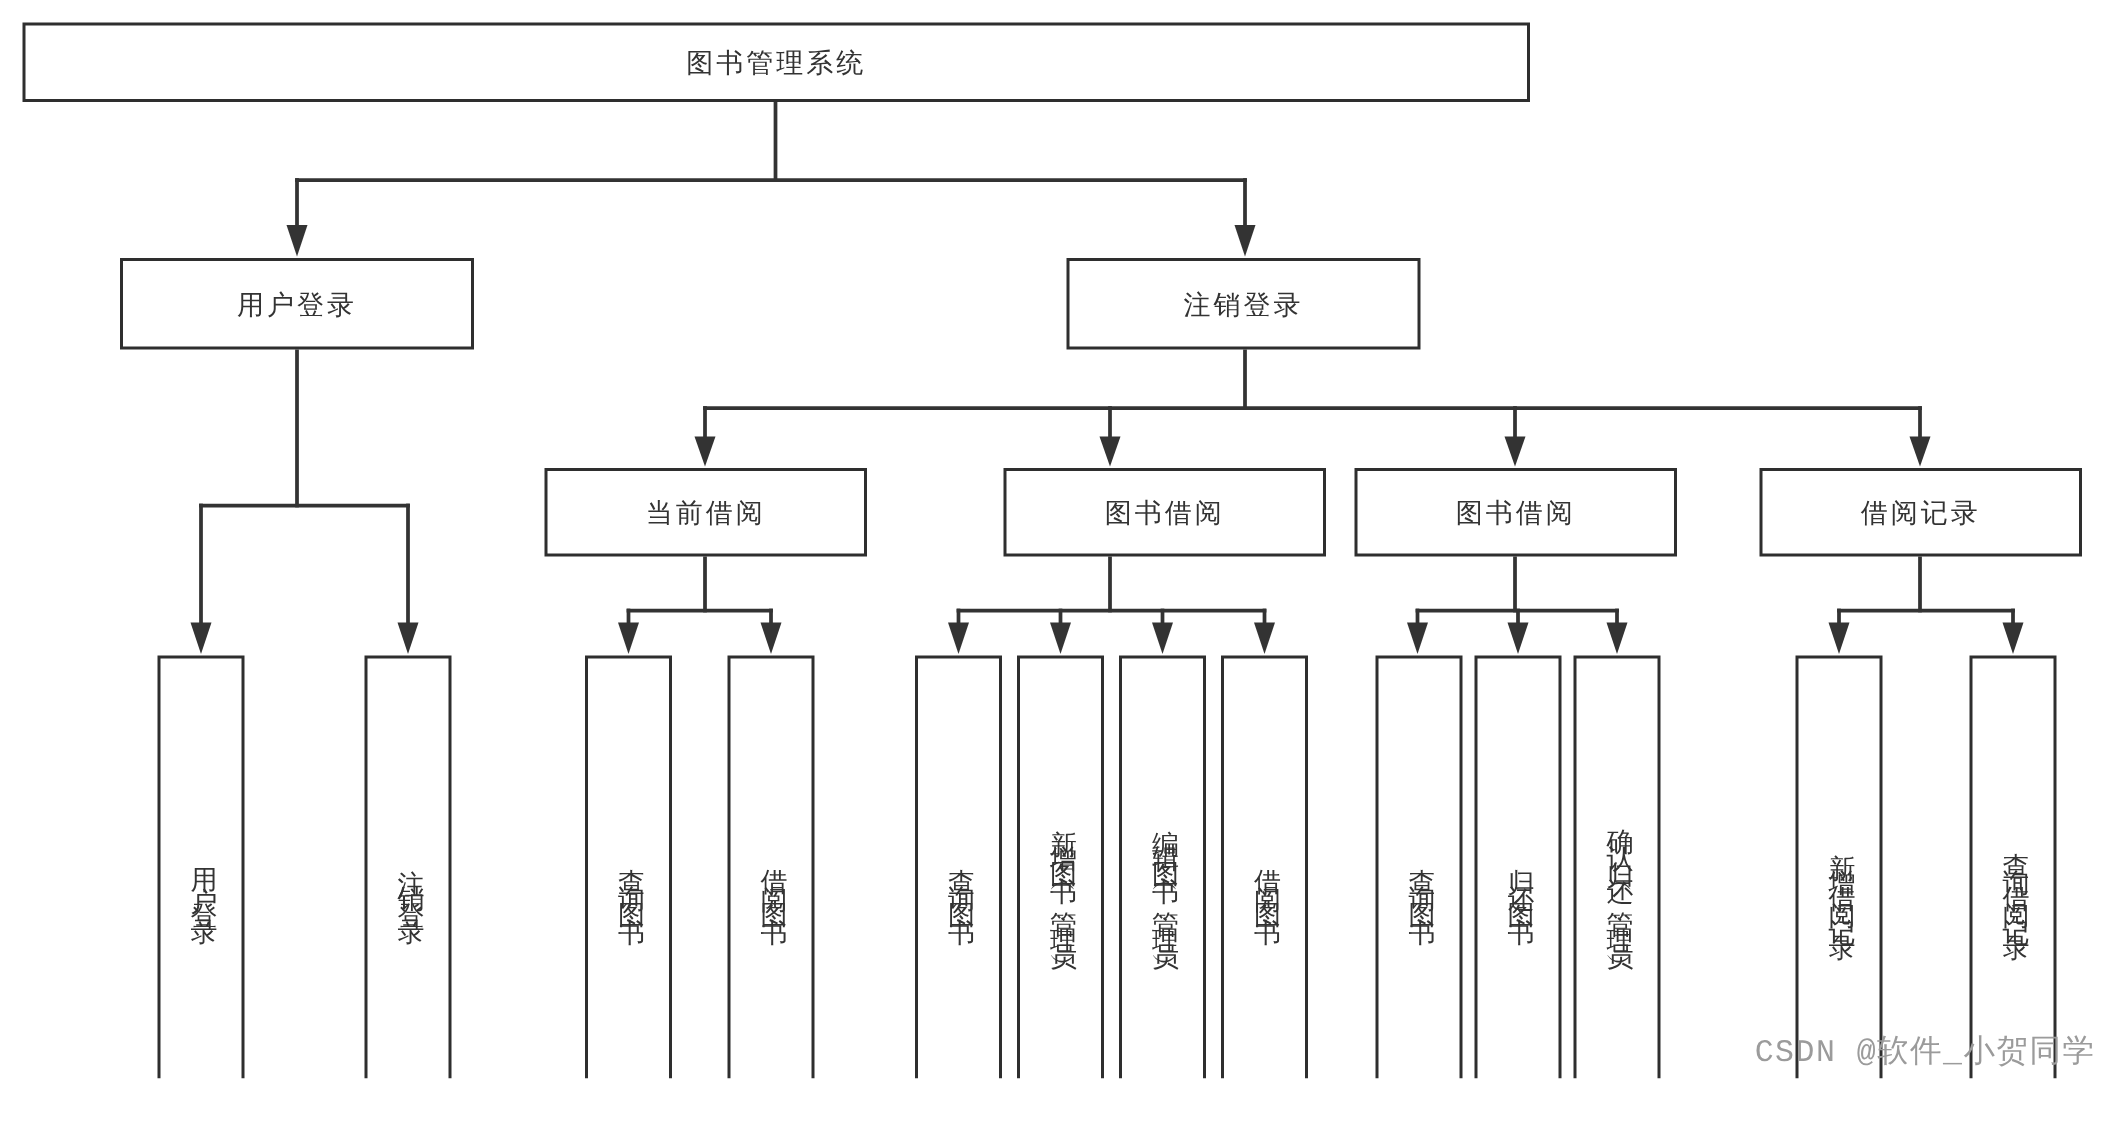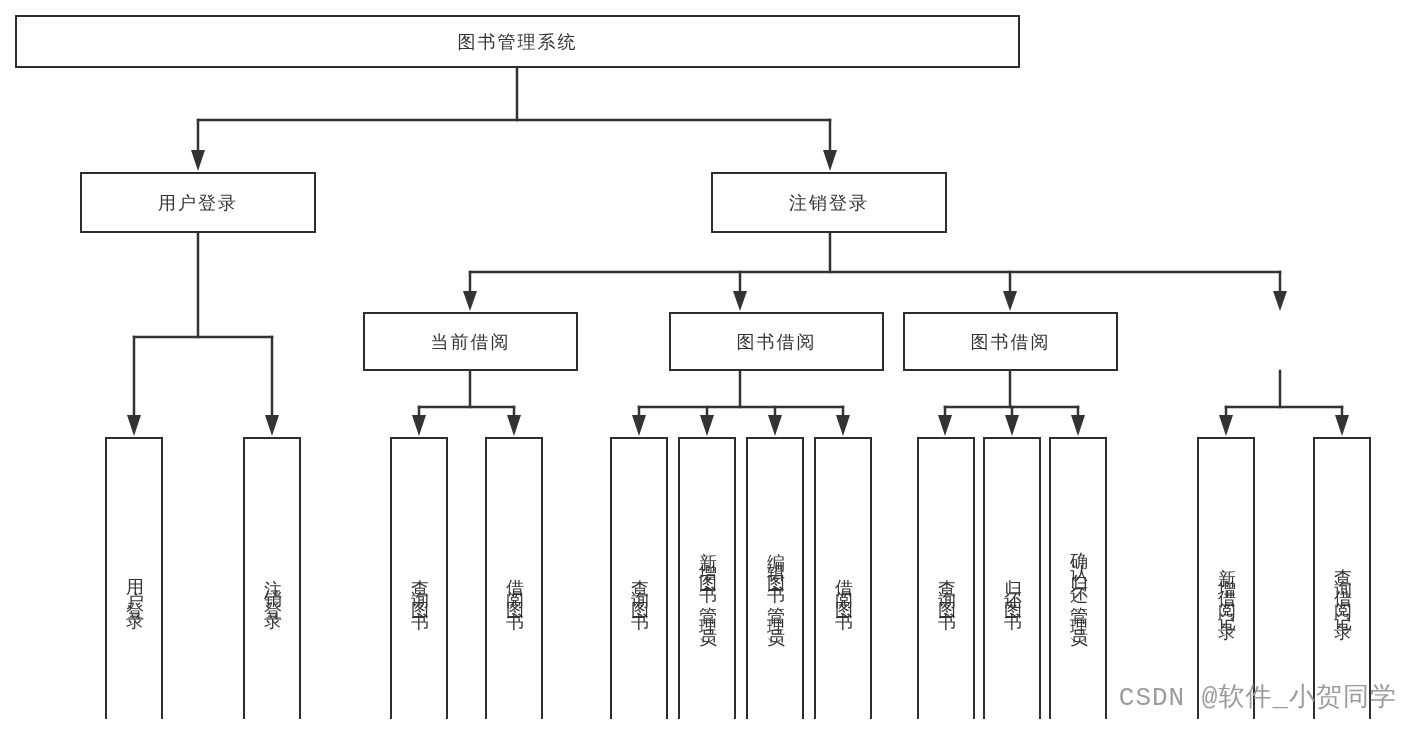--- a/index.html
+++ b/index.html
@@ -43,21 +43,21 @@
     font-size: 18px;
     writing-mode: vertical-rl;
     text-orientation: mixed;
     letter-spacing: 11px;
     line-height: 1;
   }
   .watermark {
     position: absolute;
     right: 8px;
     bottom: 5px;
-    font-size: 26px;
+    font-size: 21px;
     color: #9b9b9b;
     letter-spacing: 1px;
     white-space: nowrap;
     z-index: 3;
   }
 </style>
 </head>
 <body>
 
 <div class="canvas">
@@ -132,20 +132,21 @@
   </svg>
 
   <div class="node root h">图书管理系统</div>
 
   <div class="node lvl1 h" style="left:80px">用户登录</div>
   <div class="node lvl1 h" style="left:711px">注销登录</div>
 
   <div class="node lvl2 h" style="left:363px">当前借阅</div>
   <div class="node lvl2 h" style="left:669px">图书借阅</div>
   <div class="node lvl2 h" style="left:903px">图书借阅</div>
+  <div class="node lvl2 h" style="left:1173px">借阅记录</div>
 
   <div class="node leaf" style="left:105px">用户登录</div>
   <div class="node leaf" style="left:243px">注销登录</div>
 
   <div class="node leaf" style="left:390px">查询图书</div>
   <div class="node leaf" style="left:485px">借阅图书</div>
 
   <div class="node leaf" style="left:610px">查询图书</div>
   <div class="node leaf" style="left:678px">新增图书（管理员）</div>
   <div class="node leaf" style="left:746px">编辑图书（管理员）</div>

